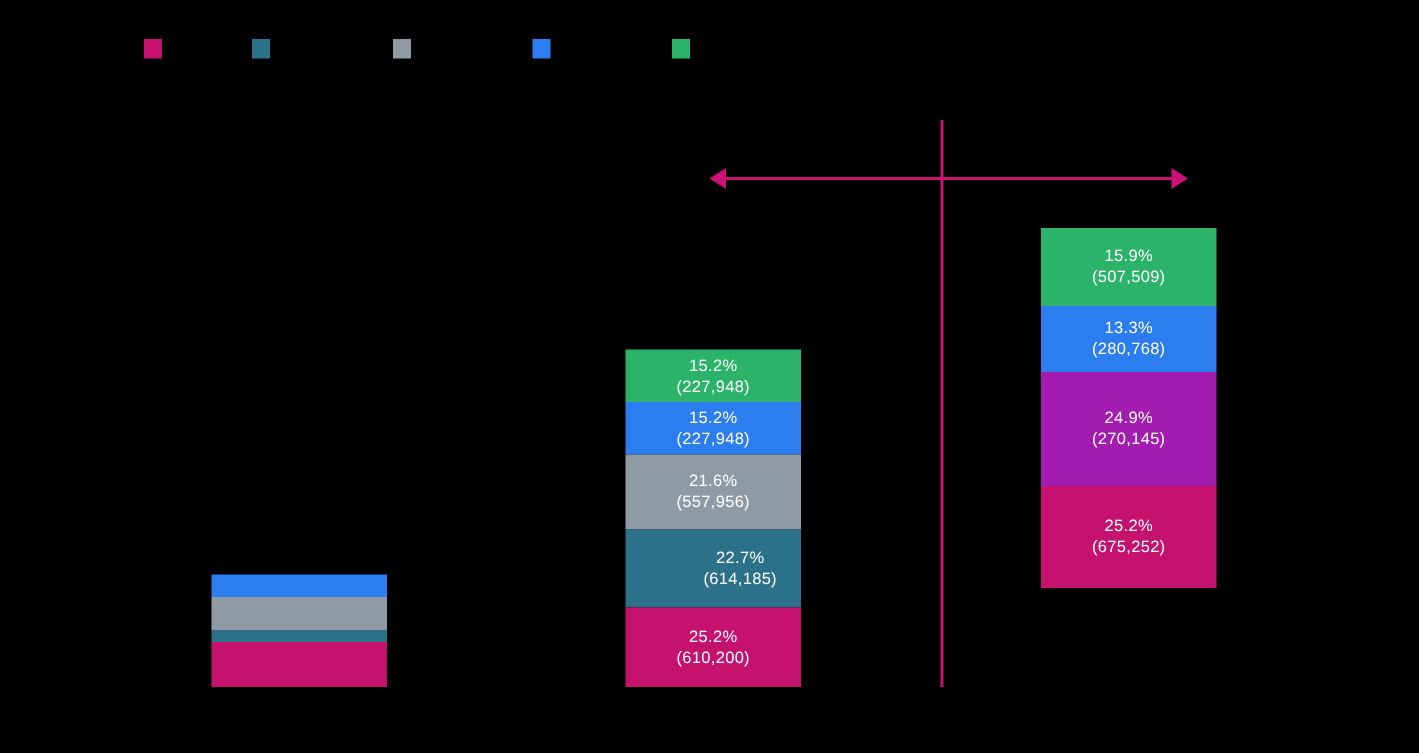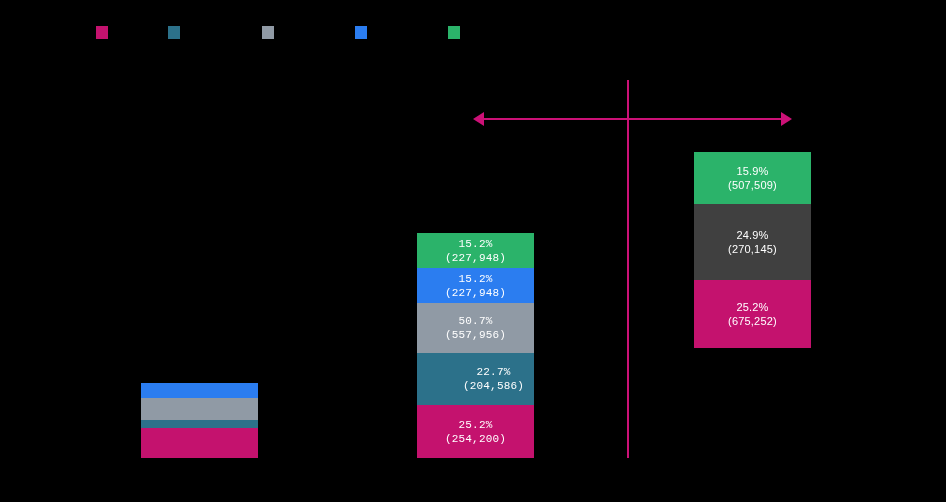--- a/index.html
+++ b/index.html
@@ -147,60 +147,66 @@
       </div>
     </div>
 
   <div class="plot" id="plot-root">
       <div class="bar" style="left: 141px; top: 383px; width: 117px; height: 75px;">
         <div class="seg no-label" style="background: rgb(43, 125, 240); height: 15px; flex: 0 0 15px;"></div>
         <div class="seg no-label" style="background: rgb(144, 154, 165); height: 22px; flex: 0 0 22px;"></div>
         <div class="seg no-label" style="background: rgb(44, 113, 138); height: 8px; flex: 0 0 8px;"></div>
         <div class="seg no-label" style="background: rgb(196, 18, 110); height: 30px; flex: 0 0 30px;"></div>
       </div>
-      <div class="bar" style="left: 417px; top: 233px; width: 117px; height: 173px; font-family: Liberation Mono, monospace;">
+      <div class="bar" style="left: 417px; top: 233px; width: 117px; height: 173px;">
         <div class="seg" style="background: rgb(43, 179, 106); height: 35px; flex: 0 0 35px;">
           <div class="seg-labels">
             <div class="seg-pct">15.2%</div>
             <div class="seg-val">(227,948)</div>
           </div>
         </div>
         <div class="seg" style="background: rgb(43, 125, 240); height: 35px; flex: 0 0 35px;">
           <div class="seg-labels">
             <div class="seg-pct">15.2%</div>
             <div class="seg-val">(227,948)</div>
           </div>
         </div>
         <div class="seg" style="background: rgb(144, 154, 165); height: 50px; flex: 0 0 50px;">
           <div class="seg-labels">
-            <div class="seg-pct">50.7%</div>
+            <div class="seg-pct">21.6%</div>
             <div class="seg-val">(557,956)</div>
           </div>
         </div>
         <div class="seg" style="background: rgb(44, 113, 138); height: 52px; flex: 0 0 52px; padding-left: 36px;">
           <div class="seg-labels">
             <div class="seg-pct">22.7%</div>
-            <div class="seg-val">(204,586)</div>
+            <div class="seg-val">(614,185)</div>
           </div>
         </div>
         <div class="seg" style="background: rgb(196, 18, 110); height: 53px; flex: 0 0 53px;">
           <div class="seg-labels">
             <div class="seg-pct">25.2%</div>
-            <div class="seg-val">(254,200)</div>
+            <div class="seg-val">(610,200)</div>
           </div>
         </div>
       </div>
       <div class="bar" style="left: 694px; top: 152px; width: 117px; height: 306px;">
         <div class="seg" style="background: rgb(43, 179, 106); height: 52px; flex: 0 0 52px;">
           <div class="seg-labels">
             <div class="seg-pct">15.9%</div>
             <div class="seg-val">(507,509)</div>
           </div>
         </div>
-        <div class="seg" style="background: #404040; height: 76px; flex: 0 0 76px;">
+        <div class="seg" style="background: rgb(43, 125, 240); height: 44px; flex: 0 0 44px;">
+          <div class="seg-labels">
+            <div class="seg-pct">13.3%</div>
+            <div class="seg-val">(280,768)</div>
+          </div>
+        </div>
+        <div class="seg" style="background: #a21caf; height: 76px; flex: 0 0 76px;">
           <div class="seg-labels">
             <div class="seg-pct">24.9%</div>
             <div class="seg-val">(270,145)</div>
           </div>
         </div>
         <div class="seg" style="background: rgb(196, 18, 110); height: 68px; flex: 0 0 68px;">
           <div class="seg-labels">
             <div class="seg-pct">25.2%</div>
             <div class="seg-val">(675,252)</div>
           </div>

